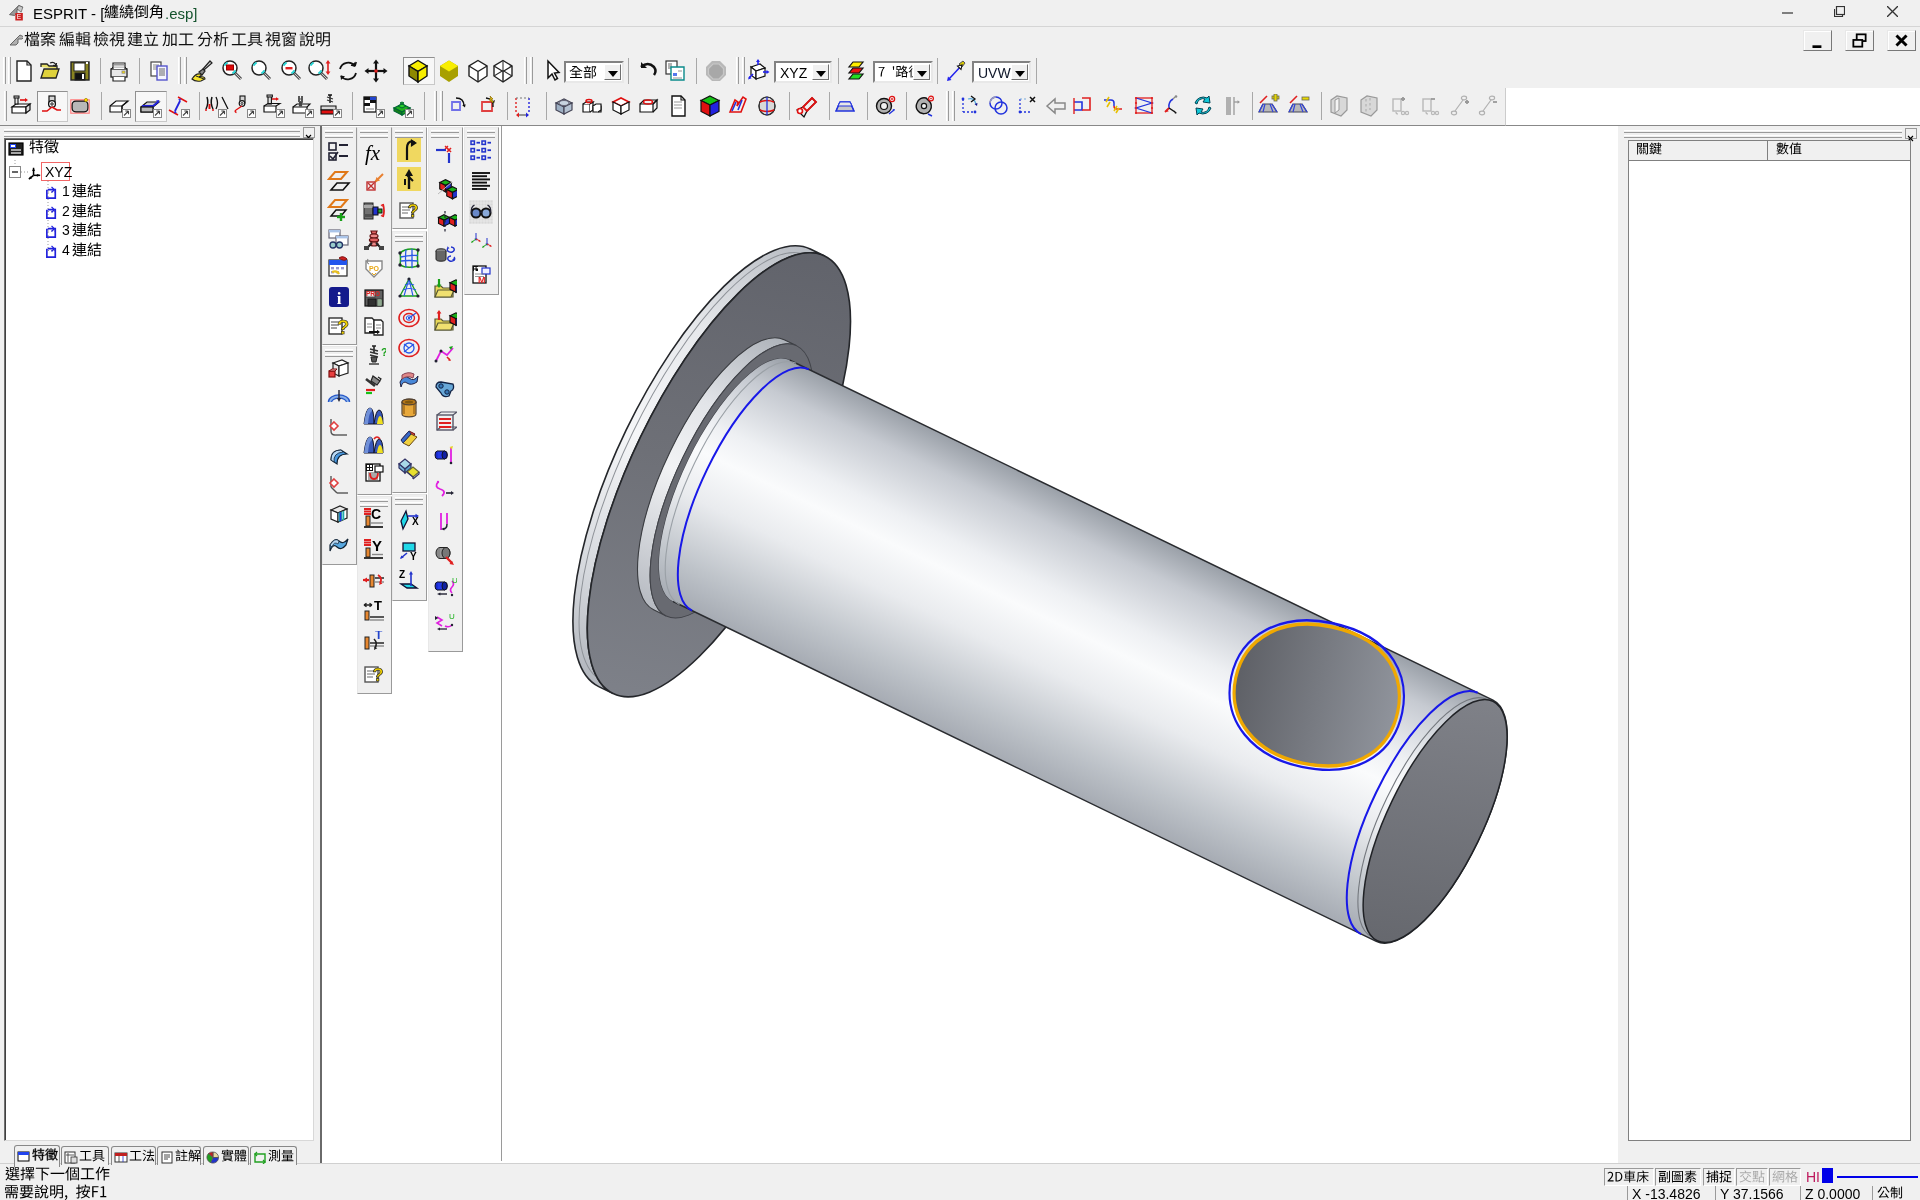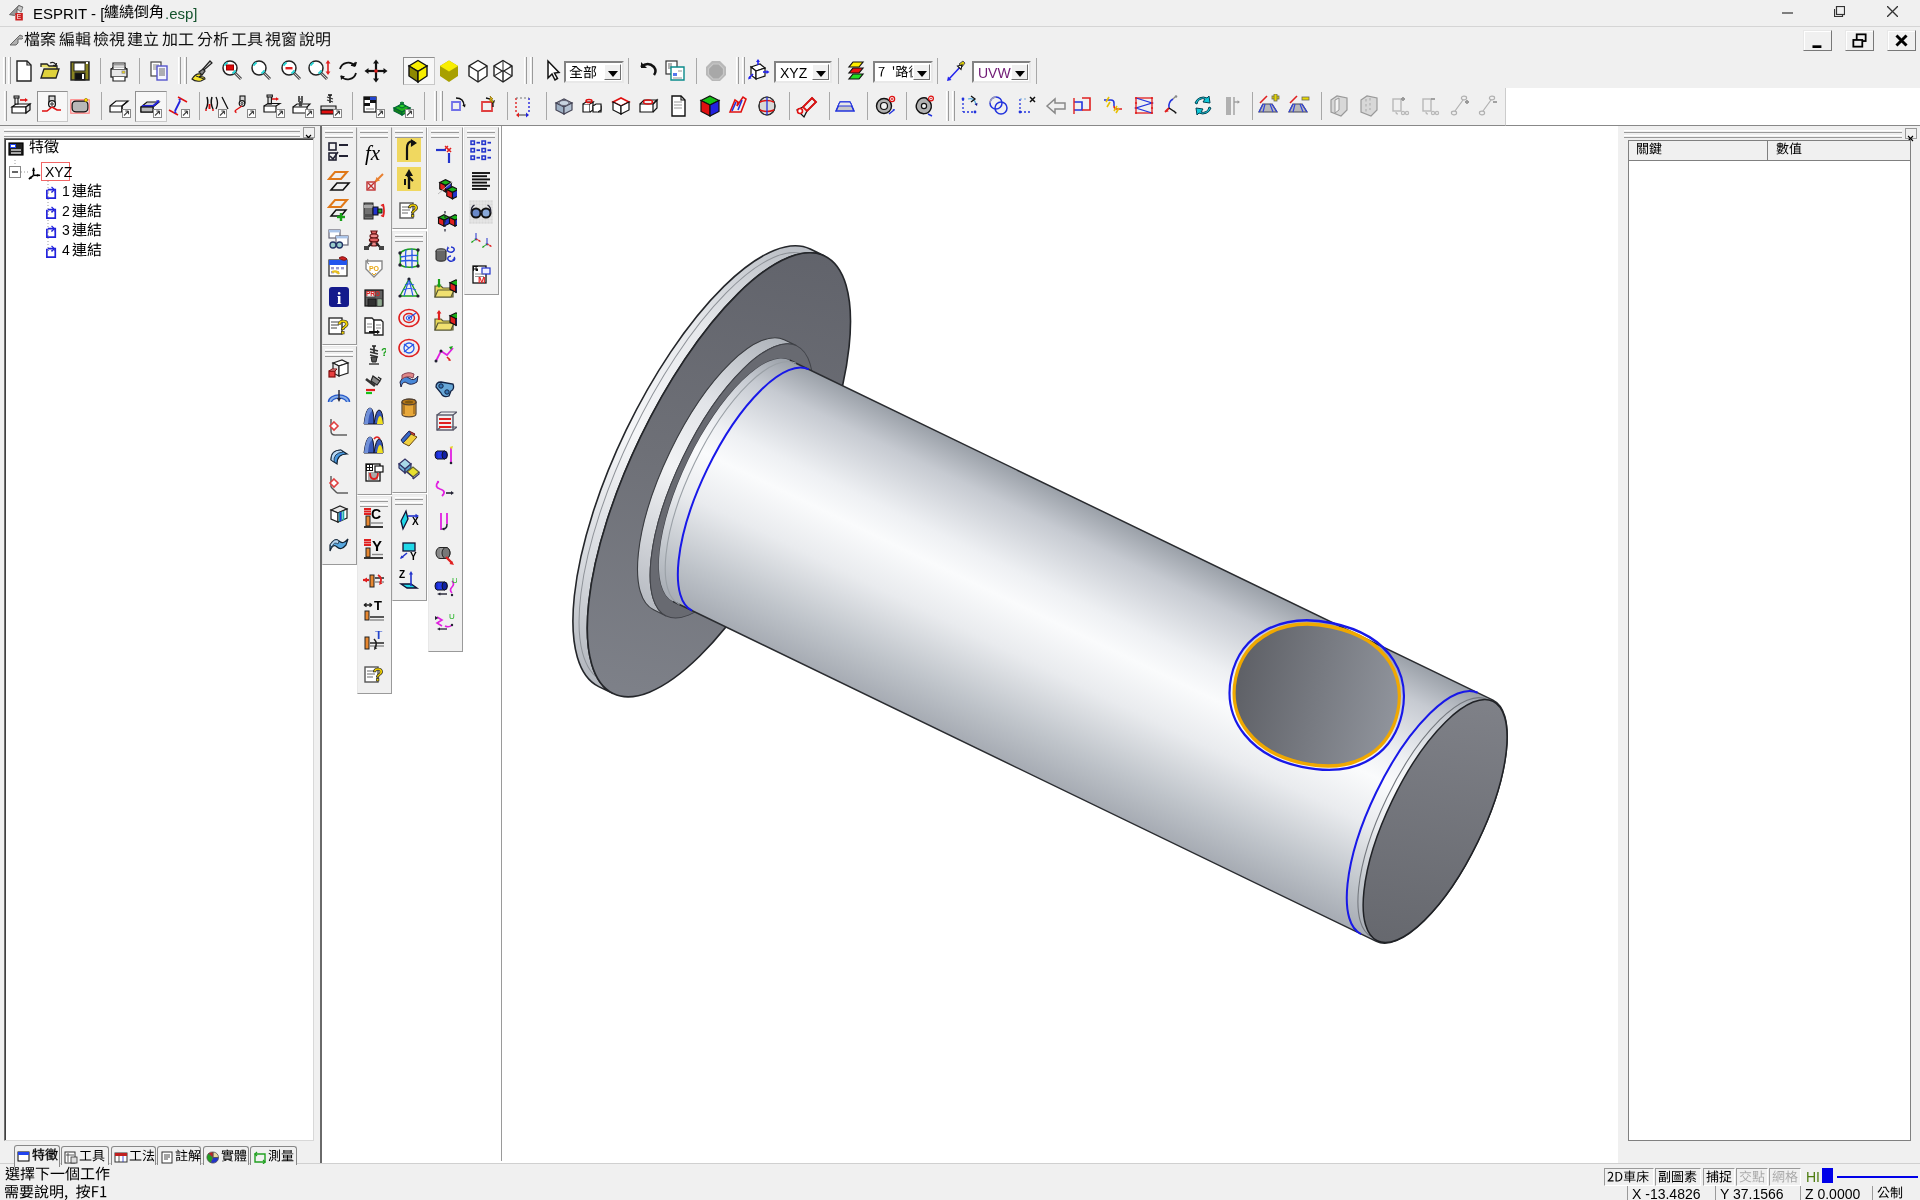--- a/index.html
+++ b/index.html
@@ -377,21 +377,21 @@
             <use href="#g0027" x="1055"></use>
             <use href="#g8def" x="1333"></use>
             <use href="#g5f91" x="2333"></use>
           </g>
         </svg></div>
       <div class="cbtn">
         <div class="arr" style="left:3px;top:6px"></div>
       </div>
     </div>
     <div class="combo" style="left:972px;top:7px;width:59px;height:22px">
-      <div style="position:absolute;left:4px;top:2px;font-size:14px;color:#701a75">UVW</div>
+      <div style="position:absolute;left:4px;top:2px;font-size:14px;color:#0f172a">UVW</div>
       <div class="cbtn">
         <div class="arr" style="left:3px;top:6px"></div>
       </div>
     </div>
   </div>
 <div class="ab" style="left:0;top:88px;width:1505px;height:38px;background:#f0f0f0;border-bottom:1px solid #888"></div>
 <div class="ab" style="left:1505px;top:88px;width:415px;height:38px;background:#fff;border-bottom:1px solid #888;border-left:1px solid #ccc"></div>
 <div class="grip" style="left:4px;top:91px;height:30px"></div>
 <svg class="ab" style="left:9px;top:94px" width="27" height="27" viewBox="0 0 27 27">
     <path d="M3 13 L17 13 L21 10 L7 10 Z" fill="#fff" stroke="#111" stroke-width="1.2"></path>
@@ -1582,21 +1582,21 @@
         </svg></div>
     </div>
     <div class="ab" style="left:1769px;top:4px;width:32px;height:18px;border:1px solid;border-color:#9a9a9a #fff #fff #9a9a9a;">
       <div style="position:absolute;left:2px;top:1px"><svg class="tt" style="vertical-align:top" width="26.0" height="14.3" viewBox="0 0 26.0 14.3">
           <g transform="translate(0,11.4) scale(0.0130,-0.0130)" fill="#a8a8a8">
             <use href="#g7db2" x="0"></use>
             <use href="#g683c" x="1000"></use>
           </g>
         </svg></div>
     </div>
-    <div class="ab" style="left:1806px;top:5px;font-size:14px;color:#4d7c0f">HI</div>
+    <div class="ab" style="left:1806px;top:5px;font-size:14px;color:#be185d">HI</div>
     <div class="ab" style="left:1822px;top:4px;width:11px;height:15px;background:#0000e8"></div>
     <div class="ab" style="left:1837px;top:12px;width:81px;height:2px;background:#0000e8"></div>
     <div class="ab" style="left:1627px;top:22px;width:86px;height:16px;border-left:1px solid #9a9a9a;">
       <div style="position:absolute;left:4px;top:0px;font-size:14px;color:#000">X -13.4826</div>
     </div>
     <div class="ab" style="left:1715px;top:22px;width:83px;height:16px;border-left:1px solid #9a9a9a;">
       <div style="position:absolute;left:4px;top:0px;font-size:14px;color:#000">Y 37.1566</div>
     </div>
     <div class="ab" style="left:1800px;top:22px;width:66px;height:16px;border-left:1px solid #9a9a9a;">
       <div style="position:absolute;left:4px;top:0px;font-size:14px;color:#000">Z 0.0000</div>

